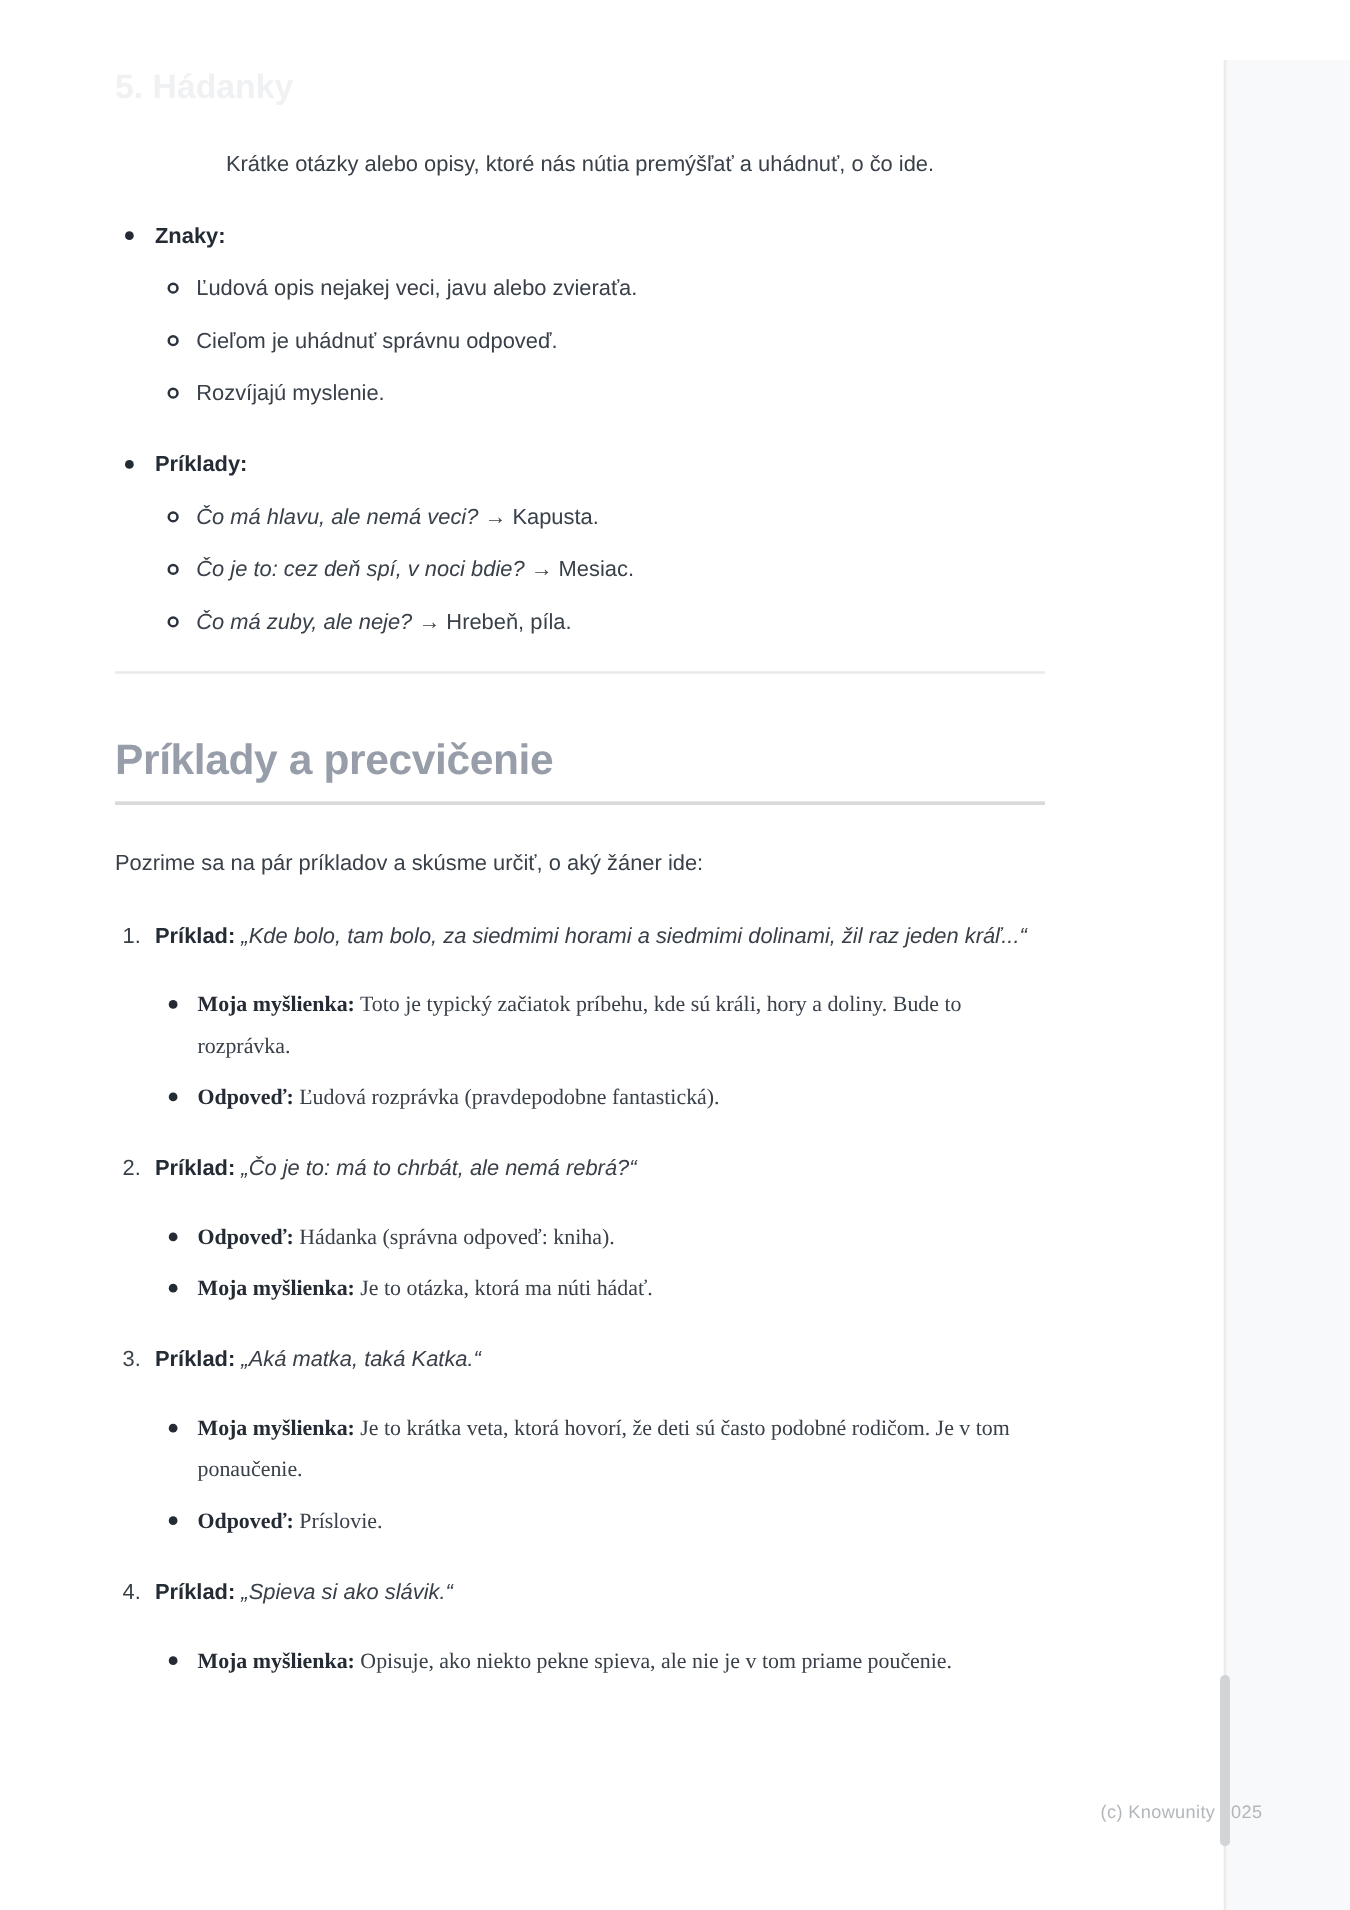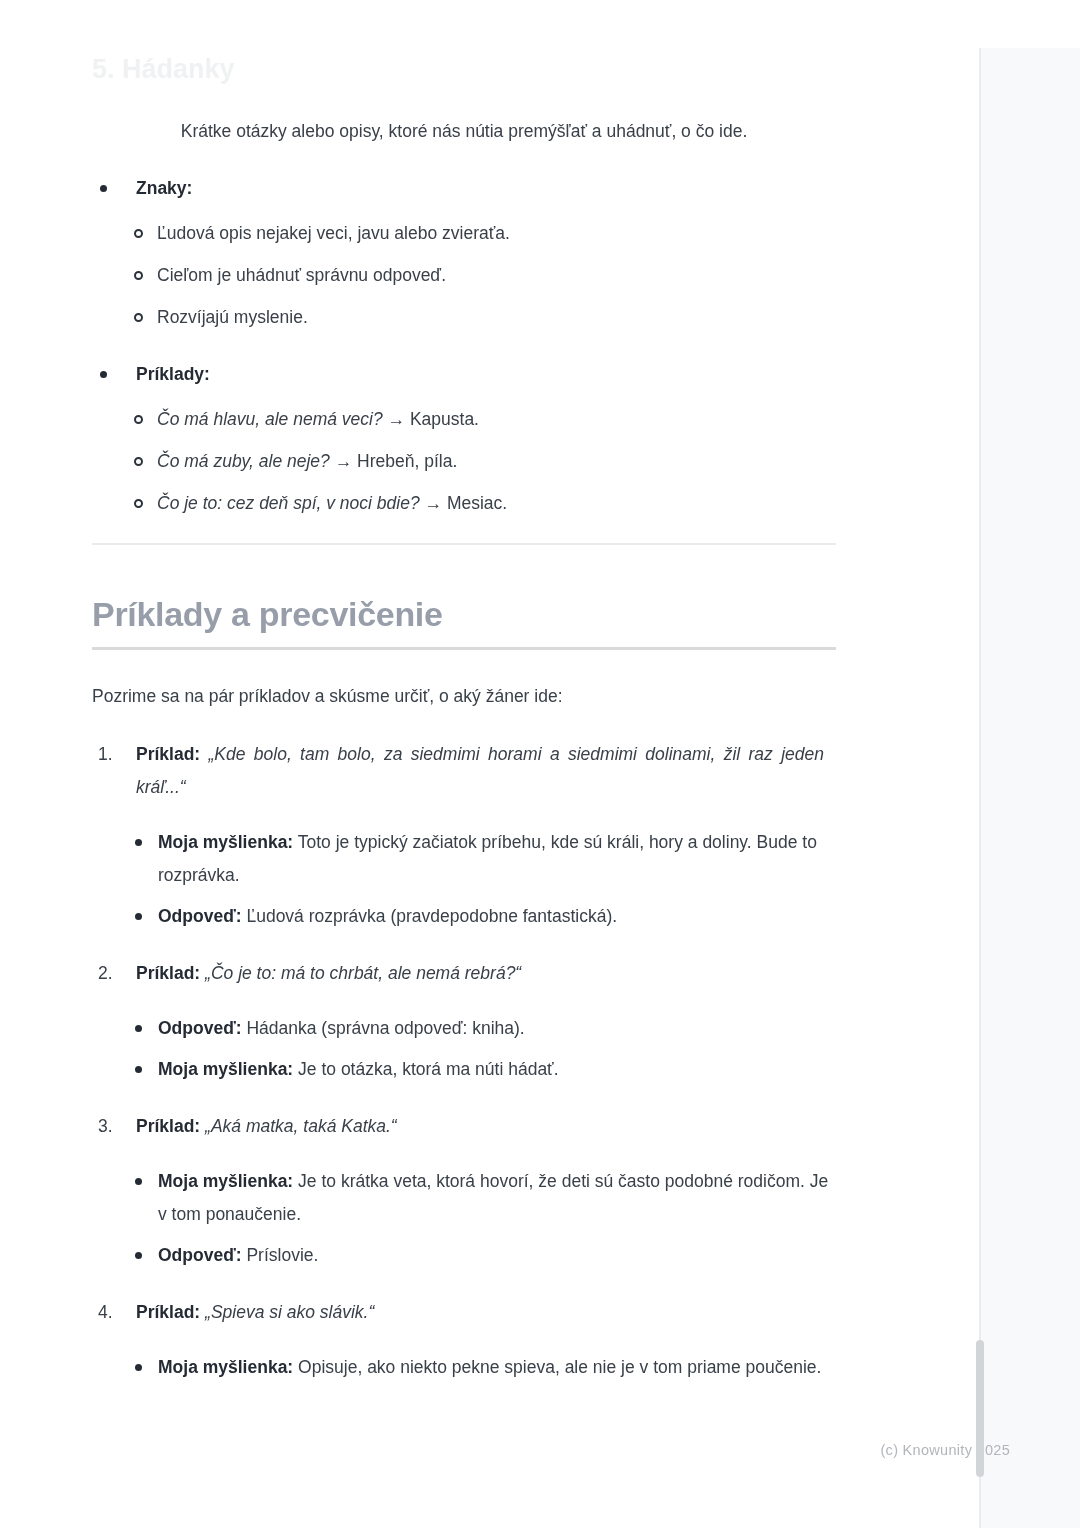--- a/index.html
+++ b/index.html
@@ -11,21 +11,21 @@
     line-height: 33px;
     color: #394049;
     overflow: hidden;
     position: relative;
   }
   .content {
     position: absolute;
     left: 92px; top: 52px;
     width: 744px;
   }
-  p { margin: 12px; }
+  p { margin: 0; }
   strong { color: #242b34; font-weight: bold; }
   em { font-style: italic; }
 
   h3.faded {
     font-size: 27px; line-height: 34px; font-weight: bold;
     color: #eff1f3;
     margin: 0 0 29px 0;
   }
   p.intro { margin: 0 0 24px 0; text-align: center; }
 
@@ -63,21 +63,21 @@
     margin: 14px 0 0 0;
   }
   p.lead { margin: 30px 0 25px 0; }
 
   
   .ex { position: relative; padding-left: 32px; }
   .ex + .ex { margin-top: 24px; }
   .ex > .num { position: absolute; left: 6px; top: 0; }
   .ex > p.qline { text-align: justify; }
   .sub { margin-top: 22px; }
-  .sub > li { position: relative; padding-left: 34px; }
+  .sub > li { position: relative; padding-left: 34px; font-family: Liberation Serif, serif; }
   .sub > li + li { margin-top: 8px; }
   .sub > li > .marker-dot {
     position: absolute; left: 11px; top: 13px;
     width: 7px; height: 7px; border-radius: 50%;
     background: #242b34;
   }
 
   
   .rail {
     position: absolute; left: 979px; top: 48px;
@@ -117,22 +117,22 @@
         <li><span class="marker-circle"></span><span>Ľudová opis nejakej veci, javu alebo zvieraťa.</span></li>
         <li><span class="marker-circle"></span><span>Cieľom je uhádnuť správnu odpoveď.</span></li>
         <li><span class="marker-circle"></span><span>Rozvíjajú myslenie.</span></li>
       </ul>
     </li>
     <li>
       <span class="marker-dot"></span>
       <p><strong>Príklady:</strong></p>
       <ul class="l2">
         <li><span class="marker-circle"></span><em>Čo má hlavu, ale nemá veci?</em> <span>→ Kapusta.</span></li>
+        <li><span class="marker-circle"></span><em>Čo je to: cez deň spí, v noci bdie?</em> <span>→ Mesiac.</span></li>
         <li><span class="marker-circle"></span><em>Čo má zuby, ale neje?</em> <span>→ Hrebeň, píla.</span></li>
-        <li><span class="marker-circle"></span><em>Čo je to: cez deň spí, v noci bdie?</em> <span>→ Mesiac.</span></li>
       </ul>
     </li>
   </ul>
 
   <hr class="thin">
 
   <h1 class="section-title">Príklady a precvičenie</h1>
 
   <hr class="mid">
 

